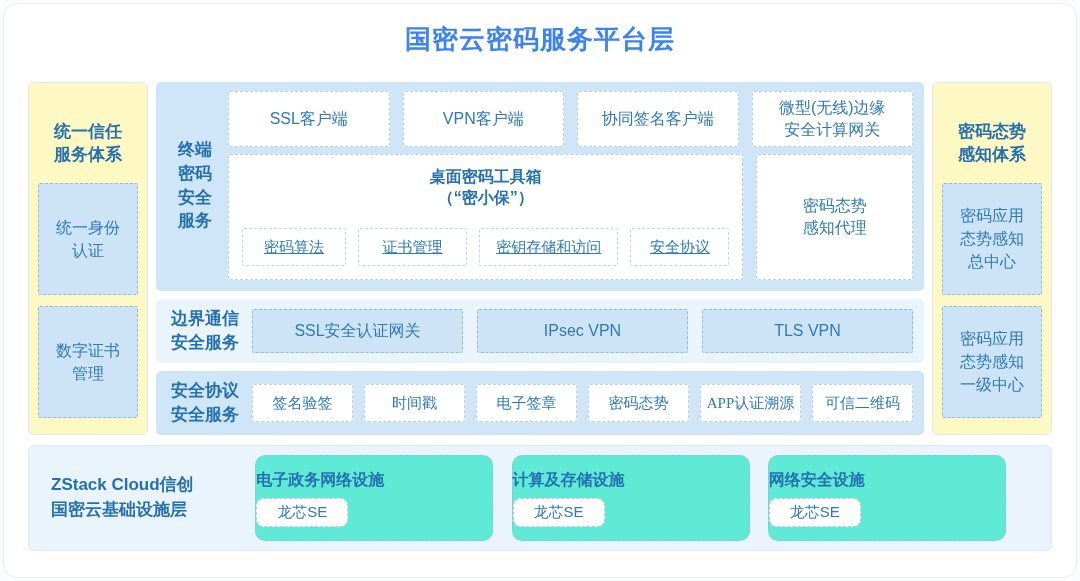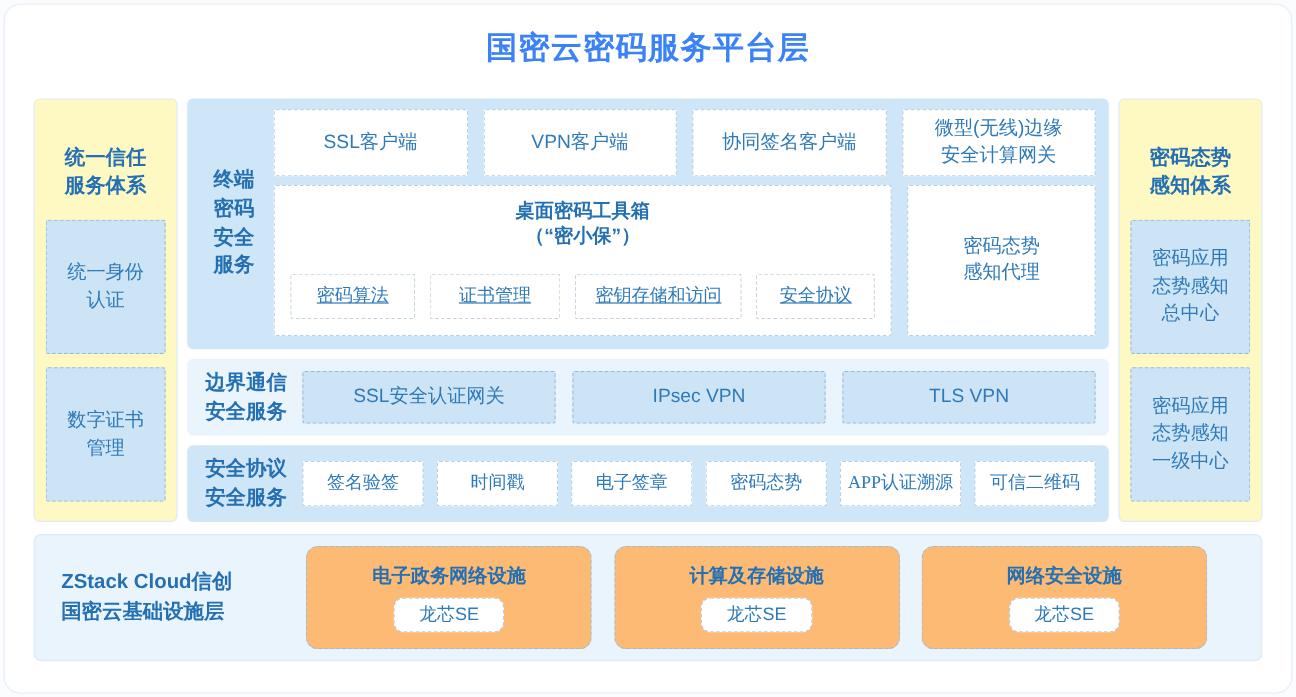--- a/index.html
+++ b/index.html
@@ -84,22 +84,22 @@
     margin:10px 24px 0;height:106px;background:#eaf4fc;
     border:1px solid #dcebf7;border-radius:6px;
     display:flex;align-items:center;box-sizing:border-box;padding:0 27px 0 22px;
   }
   .infra-label{
     width:186px;flex:none;font-weight:bold;font-size:17px;color:#2470b2;
     line-height:1.45;
   }
   .infra-boxes{flex:1;display:flex;justify-content:space-evenly;align-items:center;}
   .infra-box{
-    width:236px;height:84px;background:#fdba74;border:1px dashed #97bfe0;
-    border-radius:10px;display:flex;flex-direction:column;align-items:center;
+    width:236px;height:84px;background:#5eead4;border:1px dashed #97bfe0;
+    border-radius:10px;display:flex;flex-direction:column;align-items:flex-start;
     justify-content:center;gap:7px;
   }
   .infra-title{font-weight:bold;font-size:16px;color:#2470b2;}
   .chip{
     background:#ffffff;border:1px dashed #b5cfe6;border-radius:8px;
     padding:4px 20px;font-size:15px;color:#2e7ab9;
   }
 </style>
 </head>
 <body>

